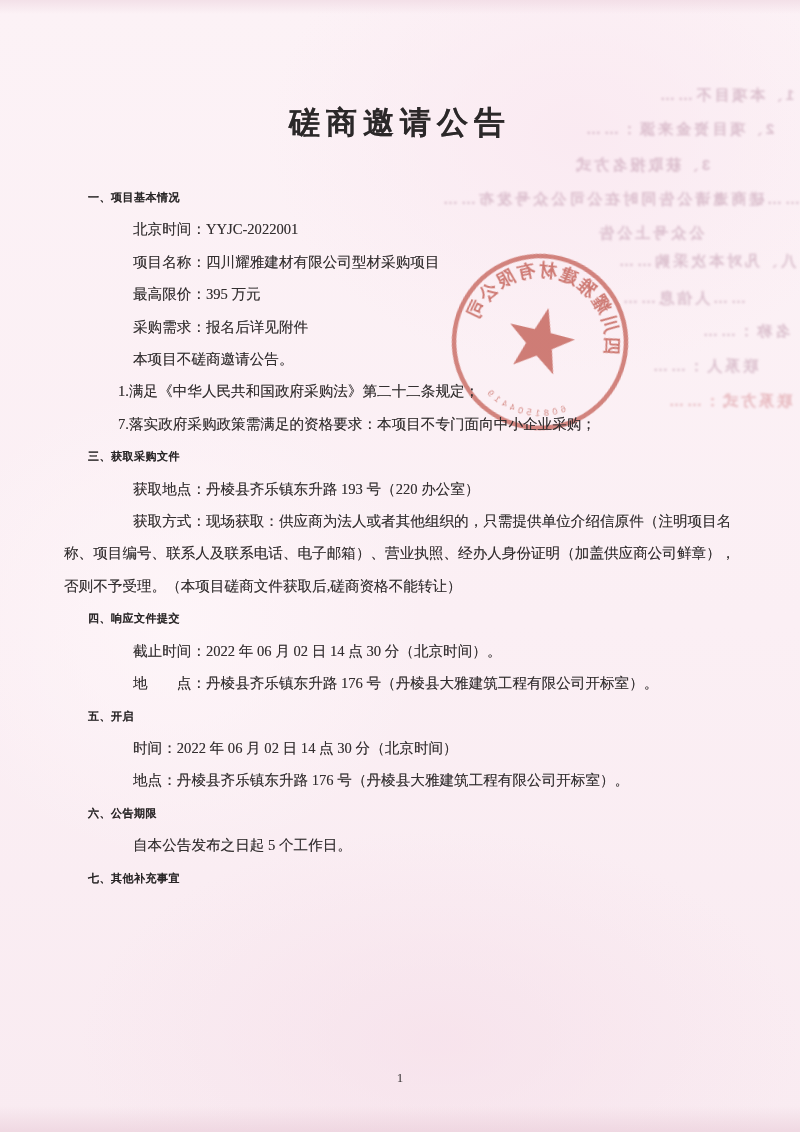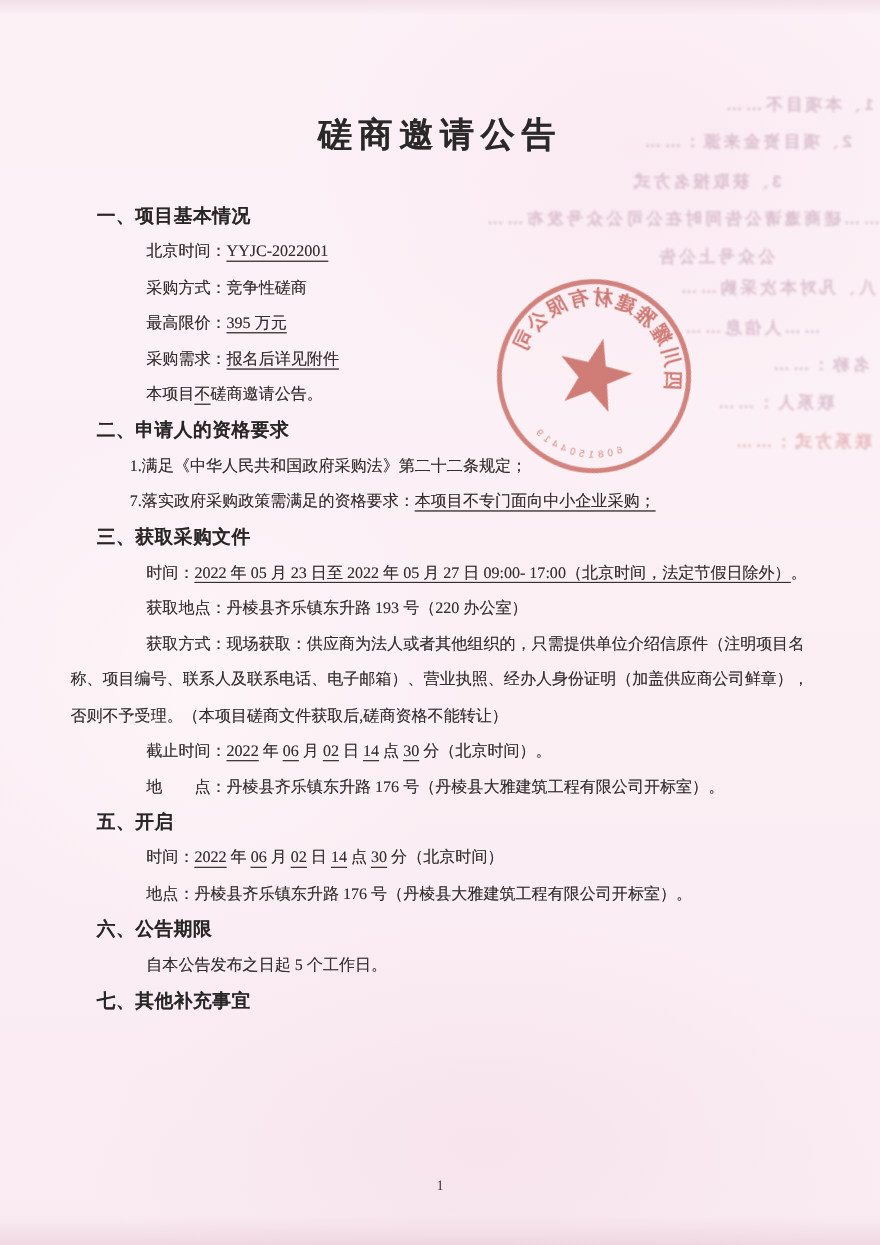--- a/index.html
+++ b/index.html
@@ -25,26 +25,26 @@
     text-shadow:0 0 .5px rgba(43,40,41,.6);
   }
 
   .content{
     position:absolute;top:181px;left:64px;width:674px;
     font-size:14.6px;line-height:32.4px;
     text-shadow:0 0 .4px rgba(51,47,48,.5);
   }
   .heading{
     font-family:"Liberation Sans","DejaVu Sans",sans-serif;
-    font-weight:bold;font-size:17px;letter-spacing:.5px;color:#292627;
+    font-weight:bold;font-size:11px;letter-spacing:.5px;color:#292627;
     padding-left:24px;
   }
   .para{text-indent:69px;}
   .item{padding-left:54px;}
-  .u{text-decoration:underline;text-underline-offset:4px;text-decoration-thickness:1px;}
+  .u{text-underline-offset:4px;text-decoration-thickness:1px;}
 
   .page-number{
     position:absolute;top:1070px;left:0;width:100%;text-align:center;
     font-size:13px;color:#3a3637;
   }
 
   
   .seal{
     position:absolute;left:444px;top:246px;width:192px;height:192px;
     transform:scaleX(-1) rotate(-14deg);
@@ -97,31 +97,30 @@
         <textPath href="#arcBottom" startOffset="50%" text-anchor="middle">6081504419</textPath>
       </text>
     </svg>
   </div>
 
   <h1 class="title">磋商邀请公告</h1>
 
   <div class="content" id="content">
       <div class="heading">一、项目基本情况</div>
       <div class="para"><span>北京时间：</span><span class="u">YYJC-2022001</span></div>
-      <div class="para"><span>采购方式：竞争性磋商</span></div>
+      <div class="para"><span>项目名称：</span><span class="u">四川耀雅建材有限公司型材采购项目</span></div>
       <div class="para"><span>最高限价：</span><span class="u">395 万元</span></div>
       <div class="para"><span>采购需求：</span><span class="u">报名后详见附件</span></div>
       <div class="para"><span>本项目</span><span class="u">不</span><span>磋商邀请公告。</span></div>
-      <div class="heading">二、申请人的资格要求</div>
       <div class="item"><span>1.满足《中华人民共和国政府采购法》第二十二条规定；</span></div>
       <div class="item"><span>7.落实政府采购政策需满足的资格要求：</span><span class="u">本项目不专门面向中小企业采购；</span></div>
       <div class="heading">三、获取采购文件</div>
-      <div class="para"><span>时间：</span><span class="u">2022 年 05 月 23 日至 2022 年 05 月 27 日 09:00- 17:00（北京时间，法定节假日除外）</span><span>。</span></div>
       <div class="para"><span>获取地点：丹棱县齐乐镇东升路 193 号（220 办公室）</span></div>
       <div class="para"><span>获取方式：现场获取：供应商为法人或者其他组织的，只需提供单位介绍信原件（注明项目名称、项目编号、联系人及联系电话、电子邮箱）、营业执照、经办人身份证明（加盖供应商公司鲜章），否则不予受理。（本项目磋商文件获取后,磋商资格不能转让）</span></div>
+      <div class="heading">四、响应文件提交</div>
       <div class="para"><span>截止时间：</span><span class="u">2022</span><span> 年 </span><span class="u">06</span><span> 月 </span><span class="u">02</span><span> 日 </span><span class="u">14</span><span> 点 </span><span class="u">30</span><span> 分（北京时间）。</span></div>
       <div class="para"><span>地　　点：丹棱县齐乐镇东升路 176 号（丹棱县大雅建筑工程有限公司开标室）。</span></div>
       <div class="heading">五、开启</div>
       <div class="para"><span>时间：</span><span class="u">2022</span><span> 年 </span><span class="u">06</span><span> 月 </span><span class="u">02</span><span> 日 </span><span class="u">14</span><span> 点 </span><span class="u">30</span><span> 分（北京时间）</span></div>
       <div class="para"><span>地点：丹棱县齐乐镇东升路 176 号（丹棱县大雅建筑工程有限公司开标室）。</span></div>
       <div class="heading">六、公告期限</div>
       <div class="para"><span>自本公告发布之日起 5 个工作日。</span></div>
       <div class="heading">七、其他补充事宜</div>
     </div>
 

